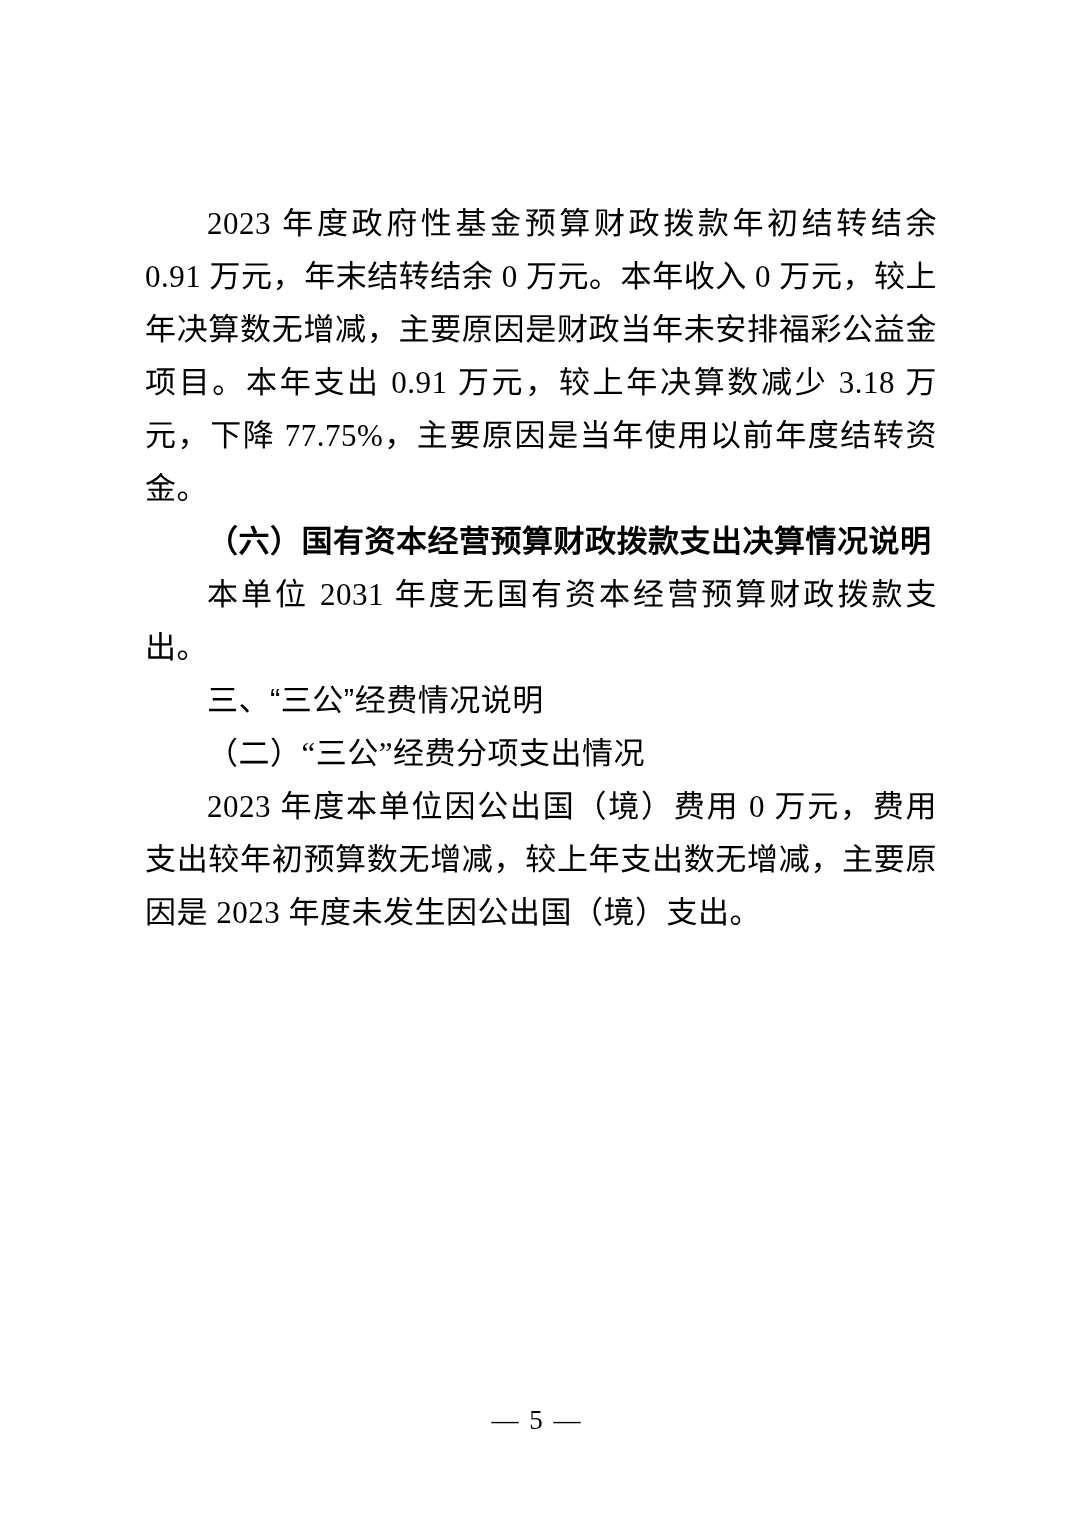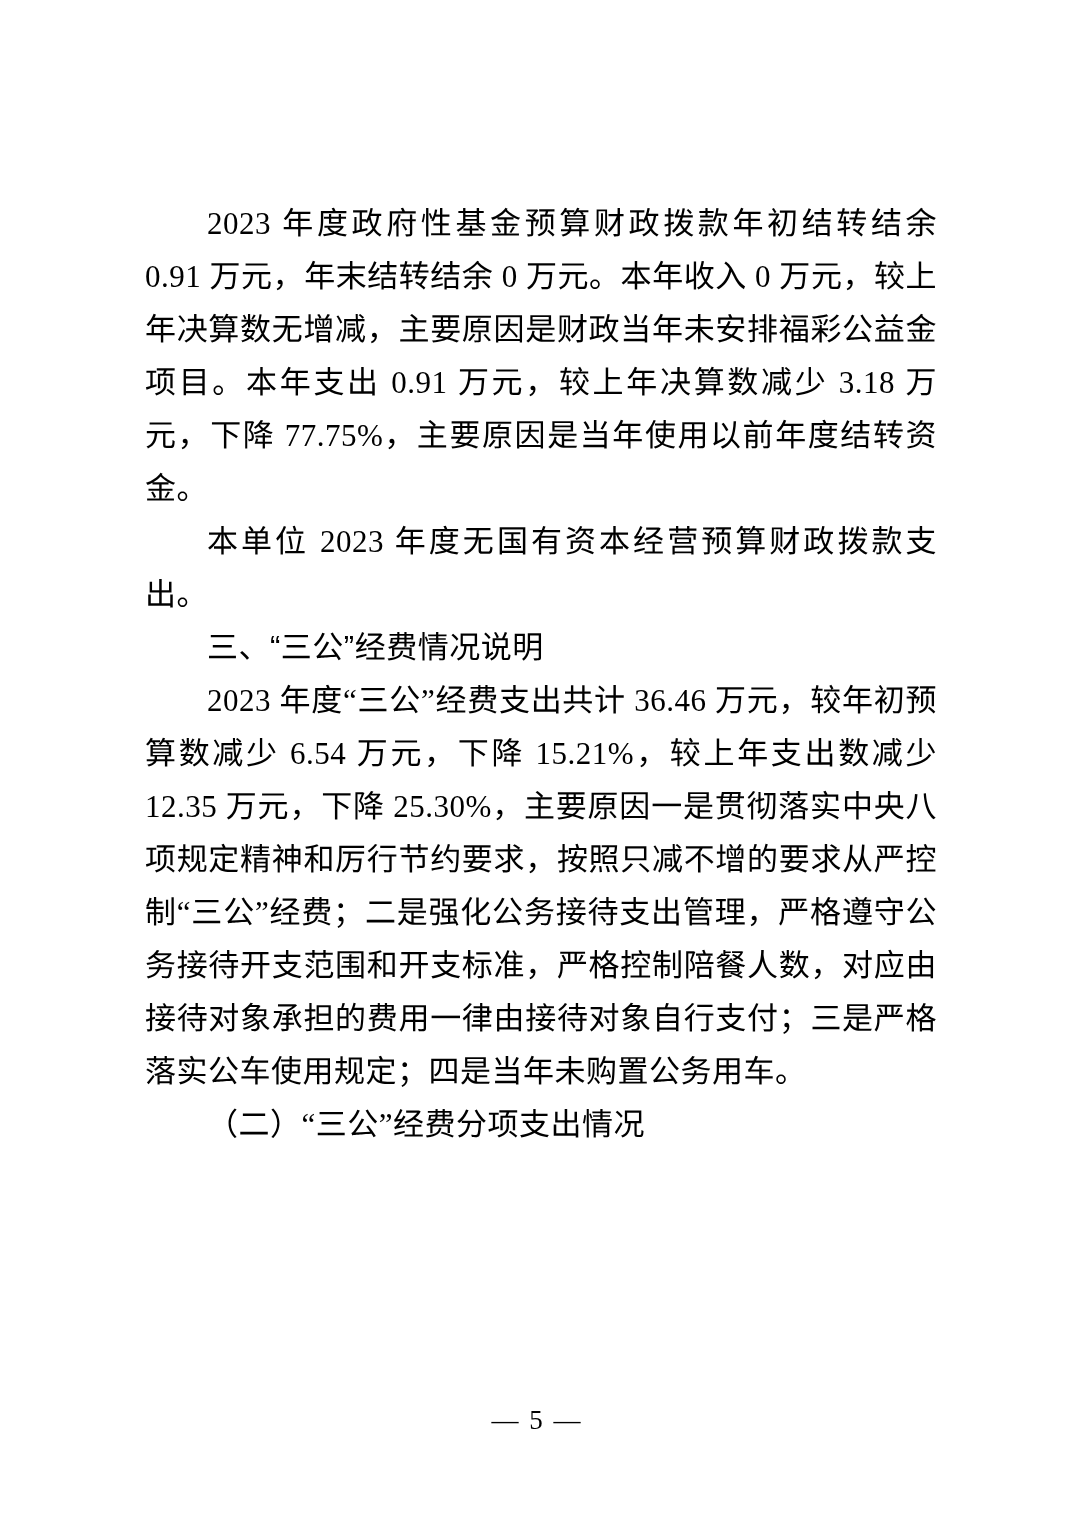--- a/index.html
+++ b/index.html
@@ -73,28 +73,29 @@
 </style>
 </head>
 <body>
 
 <div class="page">
 
   <div class="content">
 
     <p class="block p-body">2023 年度政府性基金预算财政拨款年初结转结余 0.91 万元，年末结转结余 0 万元。本年收入 0 万元，较上年决算数无增减，主要原因是财政当年未安排福彩公益金项目。本年支出 0.91 万元，较上年决算数减少 3.18 万元，下降 77.75%，主要原因是当年使用以前年度结转资金。</p>
 
+    <p class="block h-kaiti-bold">（六）国有资本经营预算财政拨款支出决算情况说明</p>
 
-    <p class="block p-body">本单位 2023 年度无国有资本经营预算财政拨款支出。</p>
+    <p class="block p-body">本单位 2031 年度无国有资本经营预算财政拨款支出。</p>
 
     <p class="block h-heiti">三、“三公”经费情况说明</p>
 
 
-    <p class="block p-body">2023 年度“三公”经费支出共计 36.46 万元，较年初预算数减少 6.54 万元，下降 15.21%，较上年支出数减少 12.35 万元，下降 25.30%，主要原因一是贯彻落实中央八项规定精神和厉行节约要求，按照只减不增的要求从严控制“三公”经费；二是强化公务接待支出管理，严格遵守公务接待开支范围和开支标准，严格控制陪餐人数，对应由接待对象承担的费用一律由接待对象自行支付；三是严格落实公车使用规定；四是当年未购置公务用车。</p>
 
     <p class="block h-kaiti">（二）“三公”经费分项支出情况</p>
 
+    <p class="block p-body">2023 年度本单位因公出国（境）费用 0 万元，费用支出较年初预算数无增减，较上年支出数无增减，主要原因是 2023 年度未发生因公出国（境）支出。</p>
 
   </div>
 
   <div class="footer">— 5 —</div>
 
 </div>
 
 </body></html>

